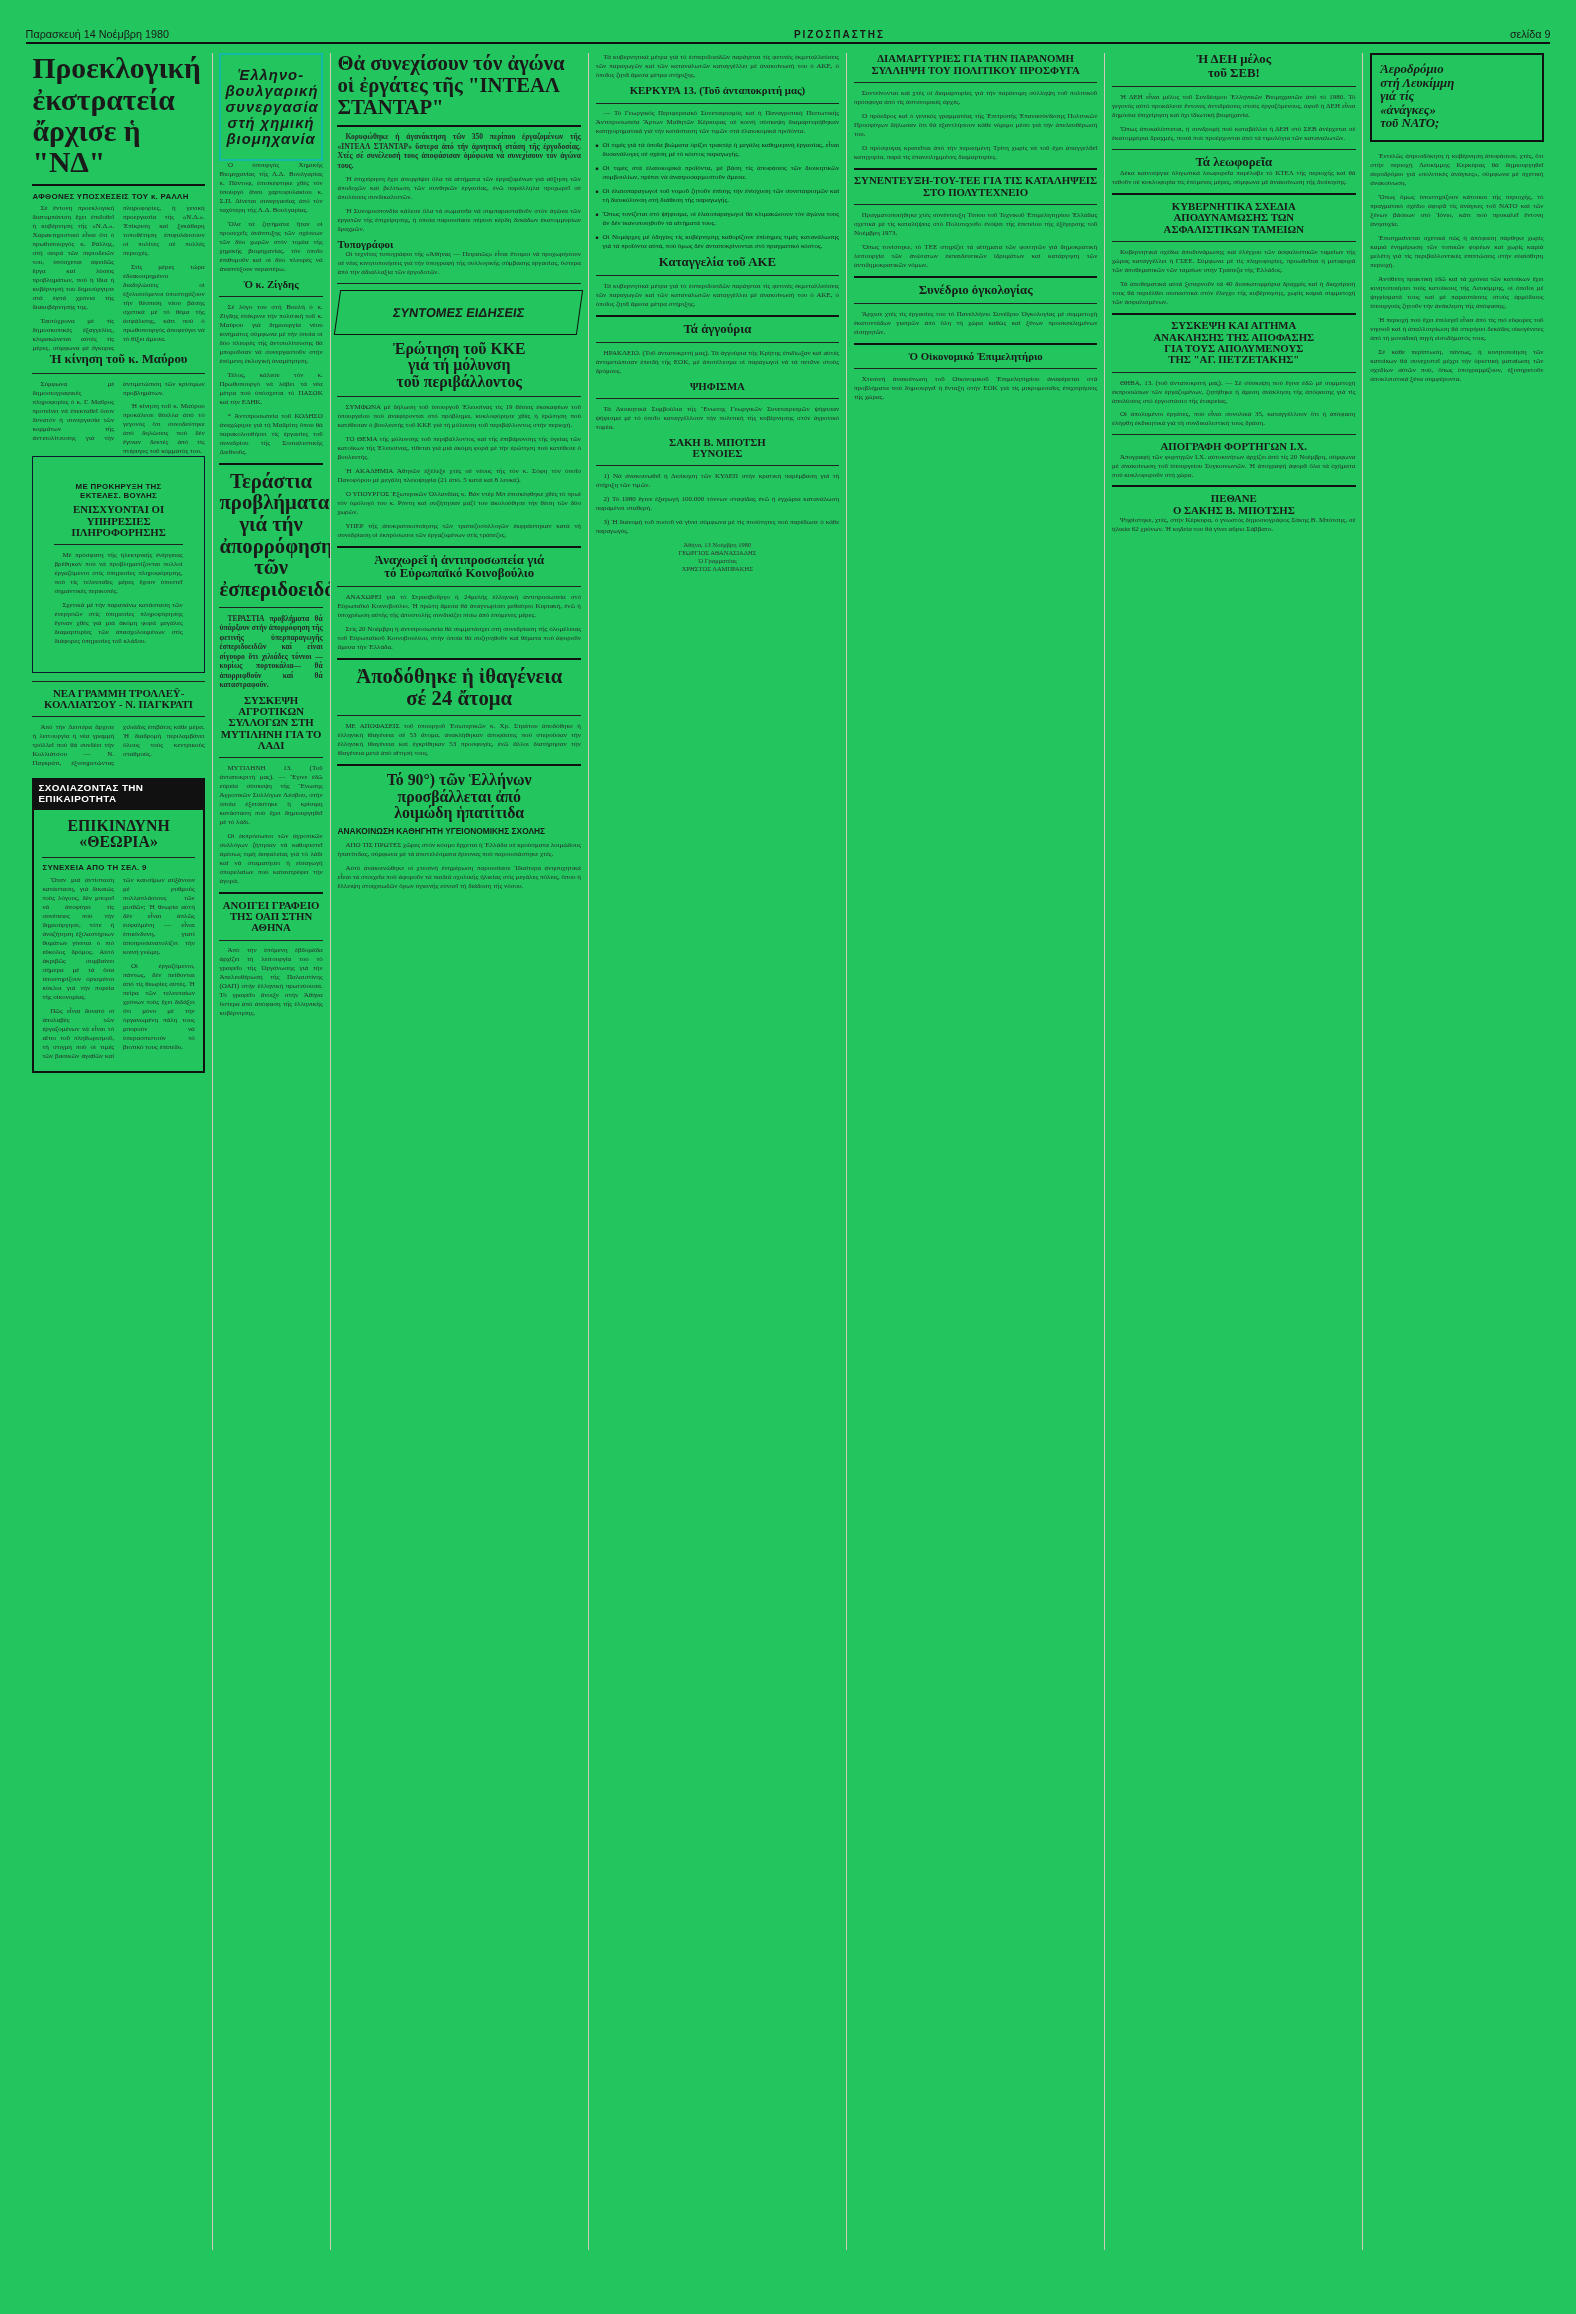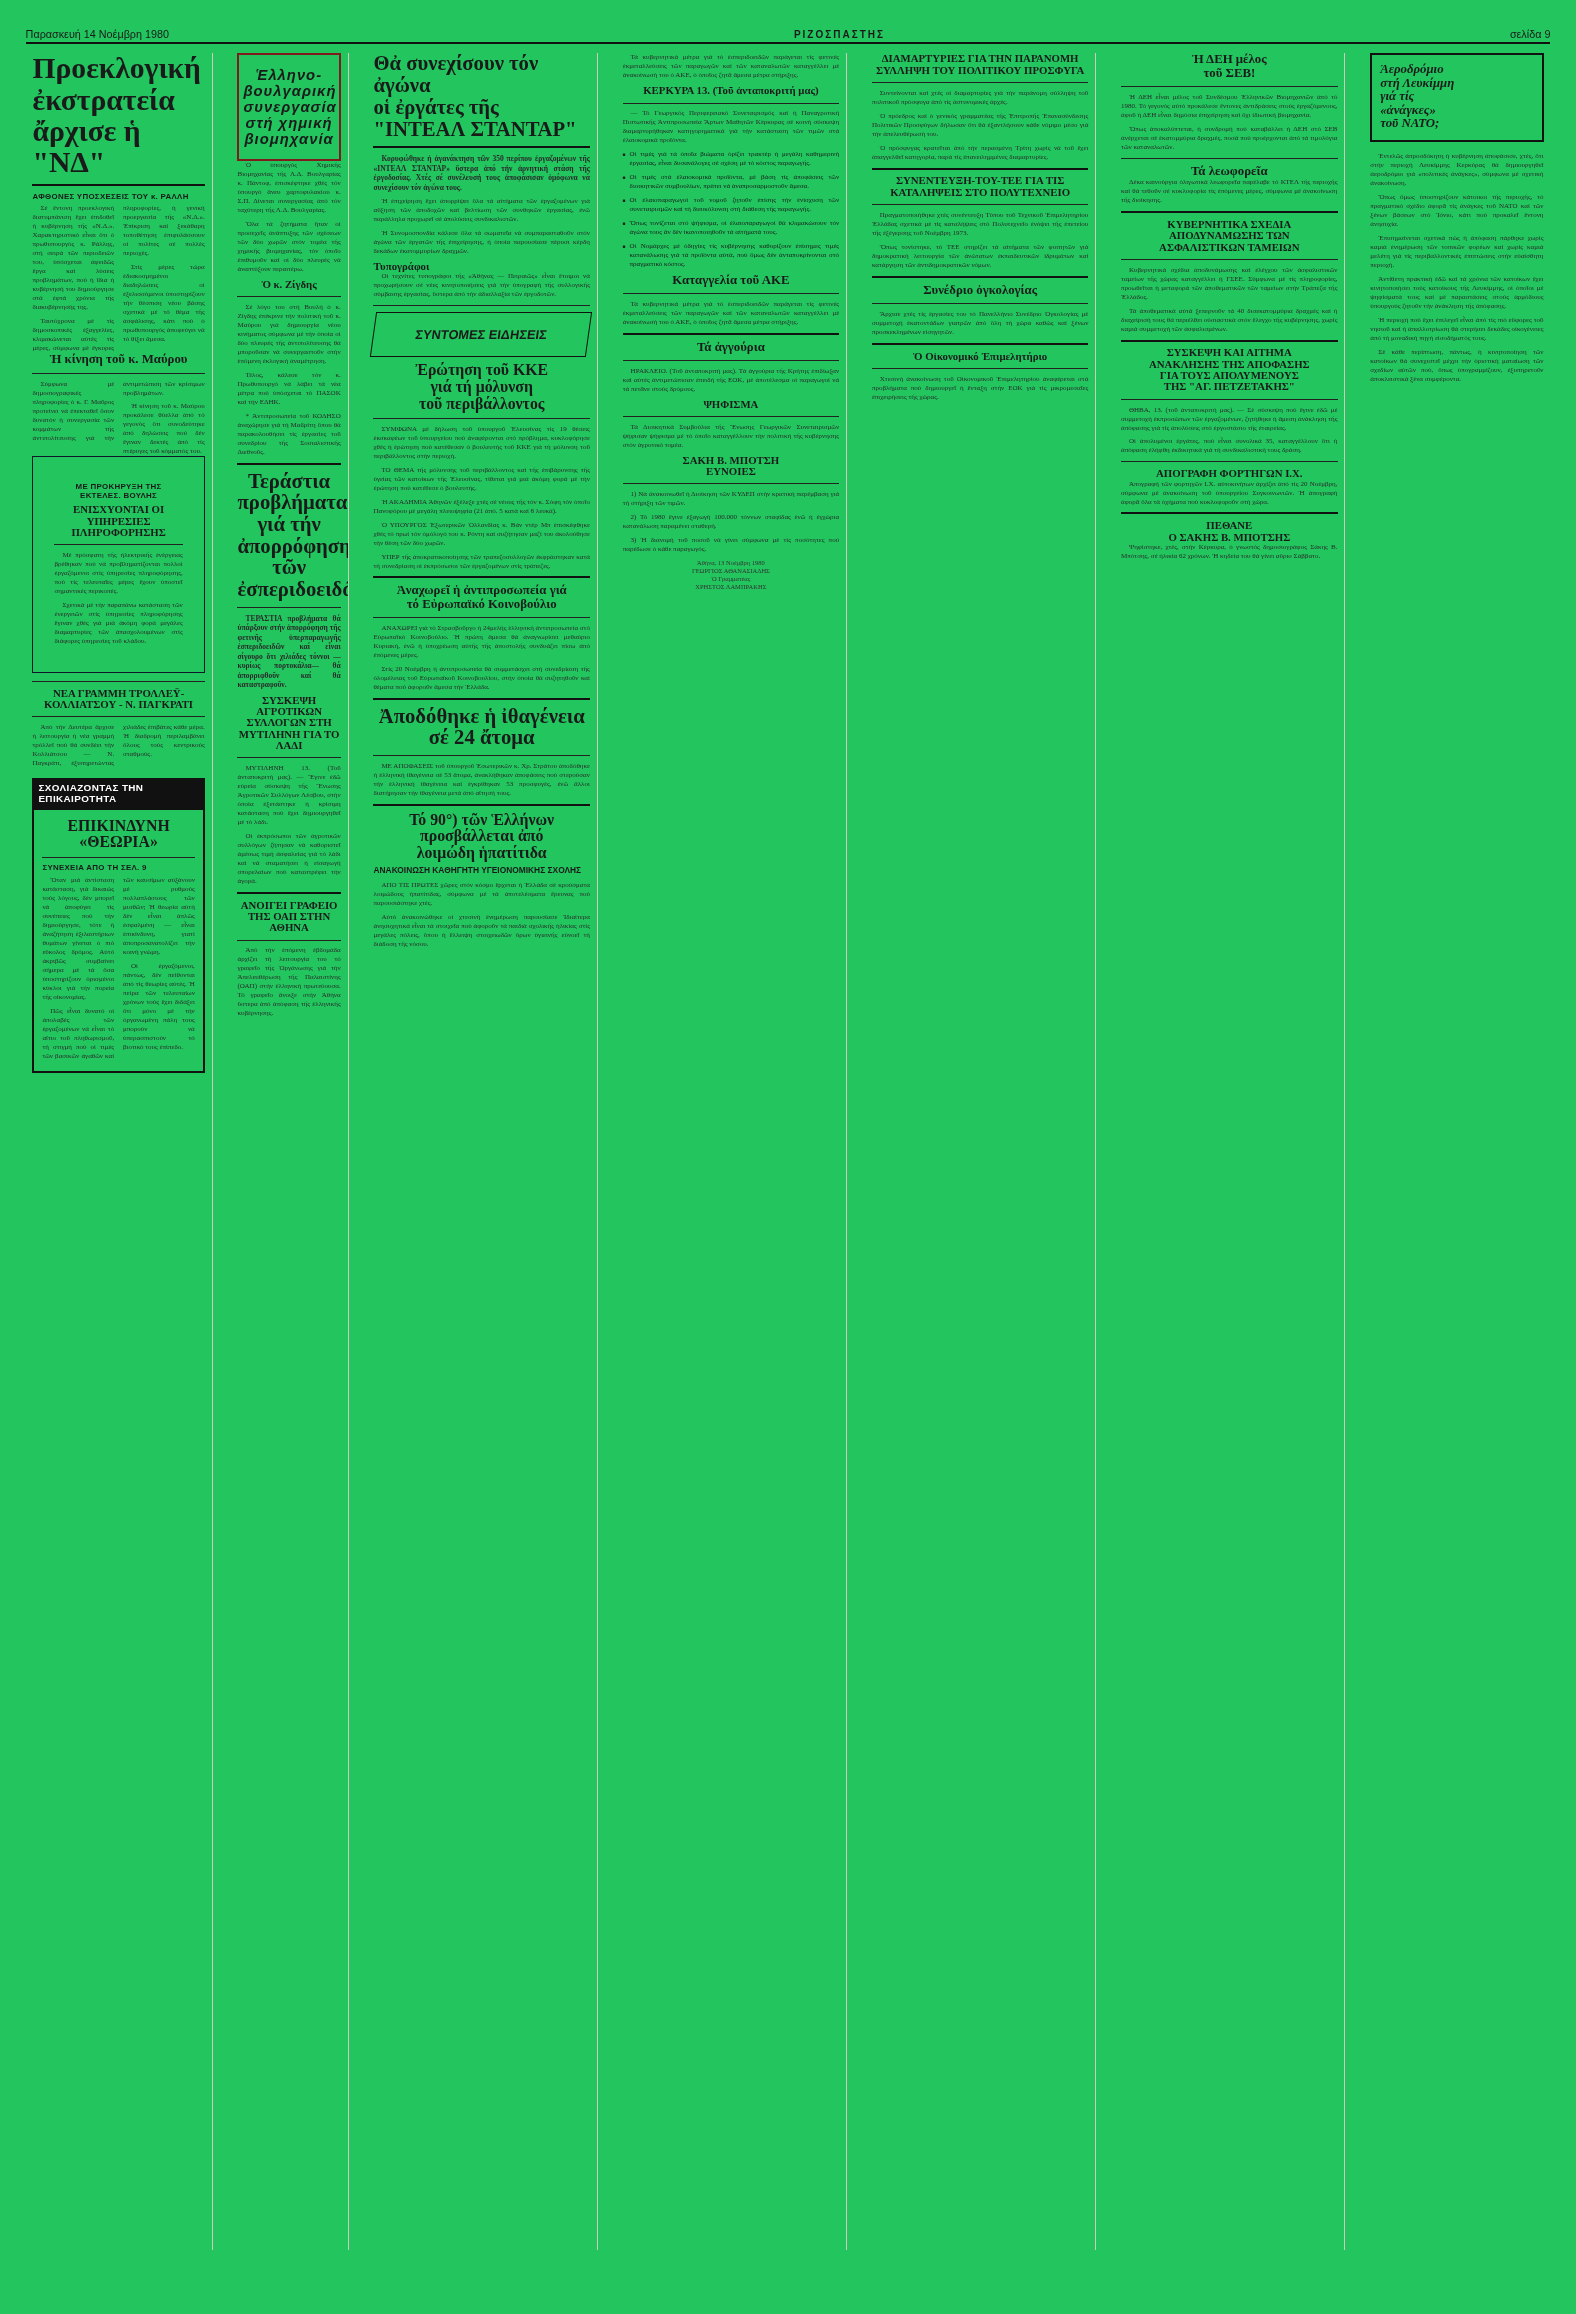--- a/index.html
+++ b/index.html
@@ -26,21 +26,21 @@
     padding-bottom:2px;
   }
   .masthead .center{
     font-size:10px;letter-spacing:2px;font-weight:bold;
   }
   .rule-top{border-bottom:2px solid #111;margin-bottom:9.9px;}
   
   .grid{
     display:grid;
     grid-template-columns:187px 118px 1fr 1fr 1fr 1fr 187px;
-    gap:18px;
+    gap:0px;
     height:2197px;
   }
   .col{padding:0 6.9px;border-right:1px solid #cfcabc;box-sizing:border-box;overflow:hidden;}
   .col:last-child{border-right:none;}
   
   .body-text{
     font-size:7px;line-height:9px;text-align:justify;
     color:#2a2a2a;
     hyphens:auto;
   }
@@ -71,21 +71,21 @@
   }
   .sub-dek{
     font-family:"Liberation Sans", sans-serif;
     font-size:8.4px;font-weight:bold;text-align:left;margin:3.9px 0 5.9px 0;
   }
   .cap{font-size:6.5px;line-height:7.9px;color:#333;}
   .two-col{column-count:2;column-gap:8.9px;}
   .sp6{height:5.9px;}
   .sp10{height:9.9px;}
   .logo-stamp{
-    border:2px solid #7f1d1d;font-family:"Liberation Sans",sans-serif;
+    border:2px solid #14b8a6;font-family:"Liberation Sans",sans-serif;
     font-weight:bold;text-align:center;font-size:14.8px;padding:11.8px 3.9px;
     letter-spacing:1px;
   }
   .burst{
     font-family:"Liberation Sans",sans-serif;font-weight:bold;
     font-size:12.8px;text-align:center;border:1px solid #111;
     padding:13.8px 3.9px;transform:skewX(-8deg);
   }
   .hl-ital{font-style:italic;}
   .lead{font-size:7.5px;line-height:9.5px;font-weight:bold;}

